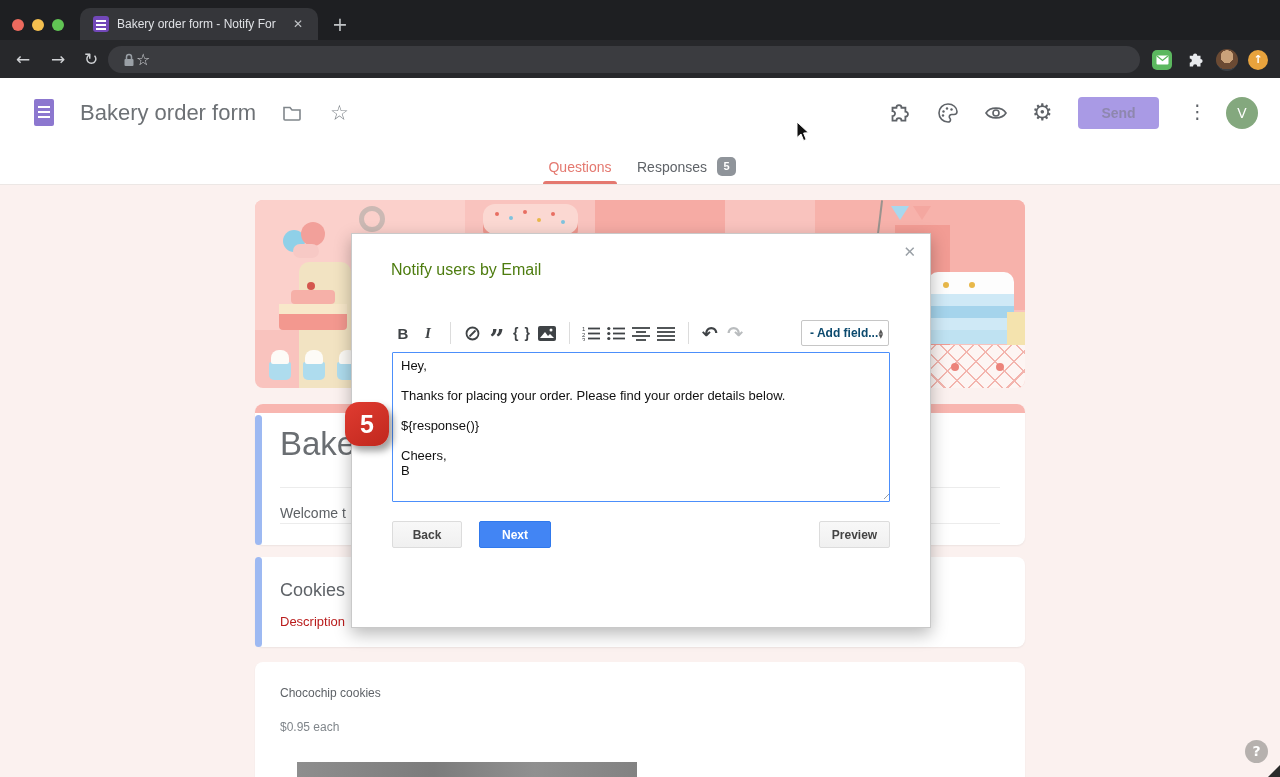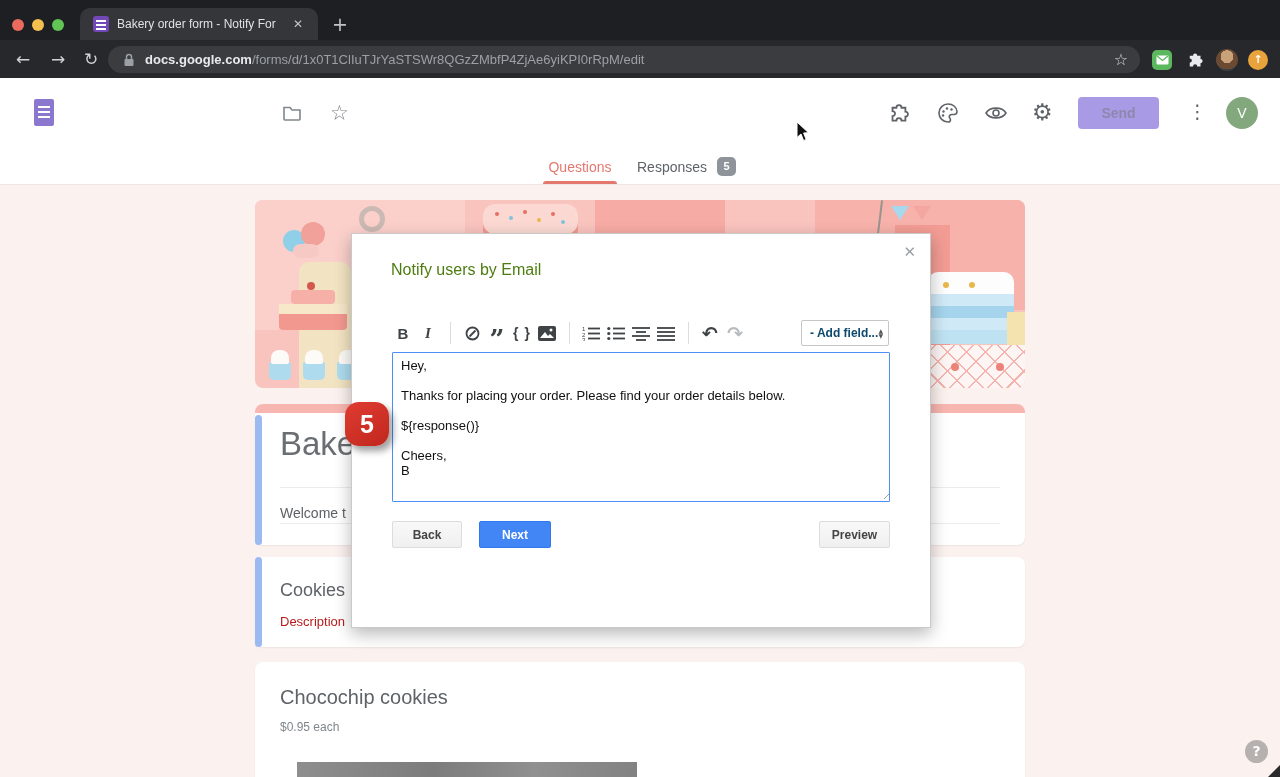--- a/index.html
+++ b/index.html
@@ -52,21 +52,21 @@
   .strip { position:absolute; left:0; top:0; width:100%; height:9px; background:#f8b6b0; border-radius:8px 8px 0 0; }
   .bluebar { position:absolute; left:0; top:11px; bottom:0; width:7px; background:#9db9f2; border-radius:4px; }
   .bluebar-full { top:0; }
   .card-title-big { position:absolute; left:25px; top:21px; font-size:33px; color:#6a6e72; white-space:nowrap; }
   .divider { position:absolute; left:25px; width:720px; height:1px; background:#ececec; }
   .card-desc { position:absolute; left:25px; font-size:14px; color:#5d6165; white-space:nowrap; }
   .card2 { left:255px; top:557px; width:770px; height:90px; }
   .card2 .t { position:absolute; left:25px; top:23px; font-size:18px; color:#5f6368; }
   .card2 .d { position:absolute; left:25px; top:57px; font-size:13px; color:#b91c1c; }
   .card3 { left:255px; top:662px; width:770px; height:130px; }
-  .card3 .t { position:absolute; left:25px; top:24px; font-size:20px; color:#5f6368; }
+  .card3 .t { position:absolute; left:25px; top:24px; font-size:12px; color:#5f6368; }
   .card3 .d { position:absolute; left:25px; top:58px; font-size:12px; color:#80868b; }
   .photo { position:absolute; left:42px; top:100px; width:340px; height:30px; background:linear-gradient(90deg,#8e8e8e,#7c7c7c 40%,#909090 70%,#828282); }
 
   
   .modal { left:351px; top:233px; width:580px; height:395px; background:#fff; border:1px solid #c9c9c9; box-shadow:0 6px 16px rgba(0,0,0,0.28); }
   .modal-title { position:absolute; left:39px; top:27px; font-size:16px; color:#4d7c0f; }
   .modal-close { position:absolute; right:14px; top:9px; font-size:15px; color:#9aa0a6; }
   .mtoolbar { position:absolute; left:39px; top:85px; height:28px; display:flex; align-items:center; color:#3f4346; }
   .tbtn { min-width:24px; height:26px; display:flex; align-items:center; justify-content:center; margin-right:1px; }
   .tb-b { font-size:15px; font-weight:bold; }
@@ -116,39 +116,39 @@
     <div class="navbtn glyph" style="margin-left:9px;">→</div>
     <div class="navbtn glyph" style="margin-left:7px;">↻</div>
   </div>
   <div class="omnibox">
     <span>
       <svg width="14" height="16" viewBox="0 0 14 16">
           <rect x="2.5" y="7" width="9" height="7" rx="1" fill="#9aa0a6"></rect>
           <path d="M4.5 7 V5 a2.5 2.5 0 0 1 5 0 V7" fill="none" stroke="#9aa0a6" stroke-width="1.5"></path>
         </svg>
     </span>
-    <span class="url"><span class="domain">docs.google.com</span><span class="path">/forms/d/1x0T1ClIuTJrYaSTSWr8QGzZMbfP4ZjAe6yiKPI0rRpM/edit</span></span>
     <span class="omni-star glyph">☆</span>
   </div>
   <div class="abs ext ext-mail" style="left:1152px;">
     <svg width="13" height="10" viewBox="0 0 13 10">
         <rect x="0.5" y="0.5" width="12" height="9" rx="1" fill="#fff"></rect>
         <path d="M1 1 L6.5 5.5 L12 1" fill="none" stroke="#5cb85f" stroke-width="1.3"></path>
       </svg>
   </div>
   <div class="abs ext" style="left:1186px; color:#e8eaed;">
     <svg width="20" height="20" viewBox="0 0 16 16">
         <path d="M3 6 h2.6 a1.7 1.7 0 1 1 3.4 0 H11.6 v2.6 a1.7 1.7 0 1 1 0 3.4 V14.6 H9 a1.7 1.7 0 1 0 -3.4 0 H3 v-3 a1.7 1.7 0 1 0 0 -3.4 z" fill="#e8eaed" transform="translate(0,-1.5)"></path>
       </svg>
   </div>
   <div class="abs avatar-chrome" style="left:1216px;"></div>
   <div class="abs ext ext-orange glyph" style="left:1248px;">↑</div>
 
   <div class="abs appheader"></div>
   <div class="abs doc-icon"></div>
+  <div class="abs form-title">Bakery order form</div>
   <div class="abs" style="left:282px; top:104px;">
     <svg width="20" height="18" viewBox="0 0 20 18">
         <path d="M2 3.5 h6 l2 2.5 h8 v9 a1 1 0 0 1 -1 1 H3 a1 1 0 0 1 -1 -1 z" fill="none" stroke="#80868b" stroke-width="1.6"></path>
       </svg>
   </div>
   <div class="abs glyph" style="left:330px; top:101px; font-size:21px; color:#80868b;">☆</div>
 
   <div class="abs" style="left:888px; top:101px; color:#5f6368;">
     <svg width="24" height="24" viewBox="0 0 16 16">
         <path d="M3 6 h2.6 a1.7 1.7 0 1 1 3.4 0 H11.6 v2.6 a1.7 1.7 0 1 1 0 3.4 V14.6 H9 a1.7 1.7 0 1 0 -3.4 0 H3 v-3 a1.7 1.7 0 1 0 0 -3.4 z" fill="none" stroke="#5f6368" stroke-width="1.2" transform="translate(0,-1.5)"></path>

